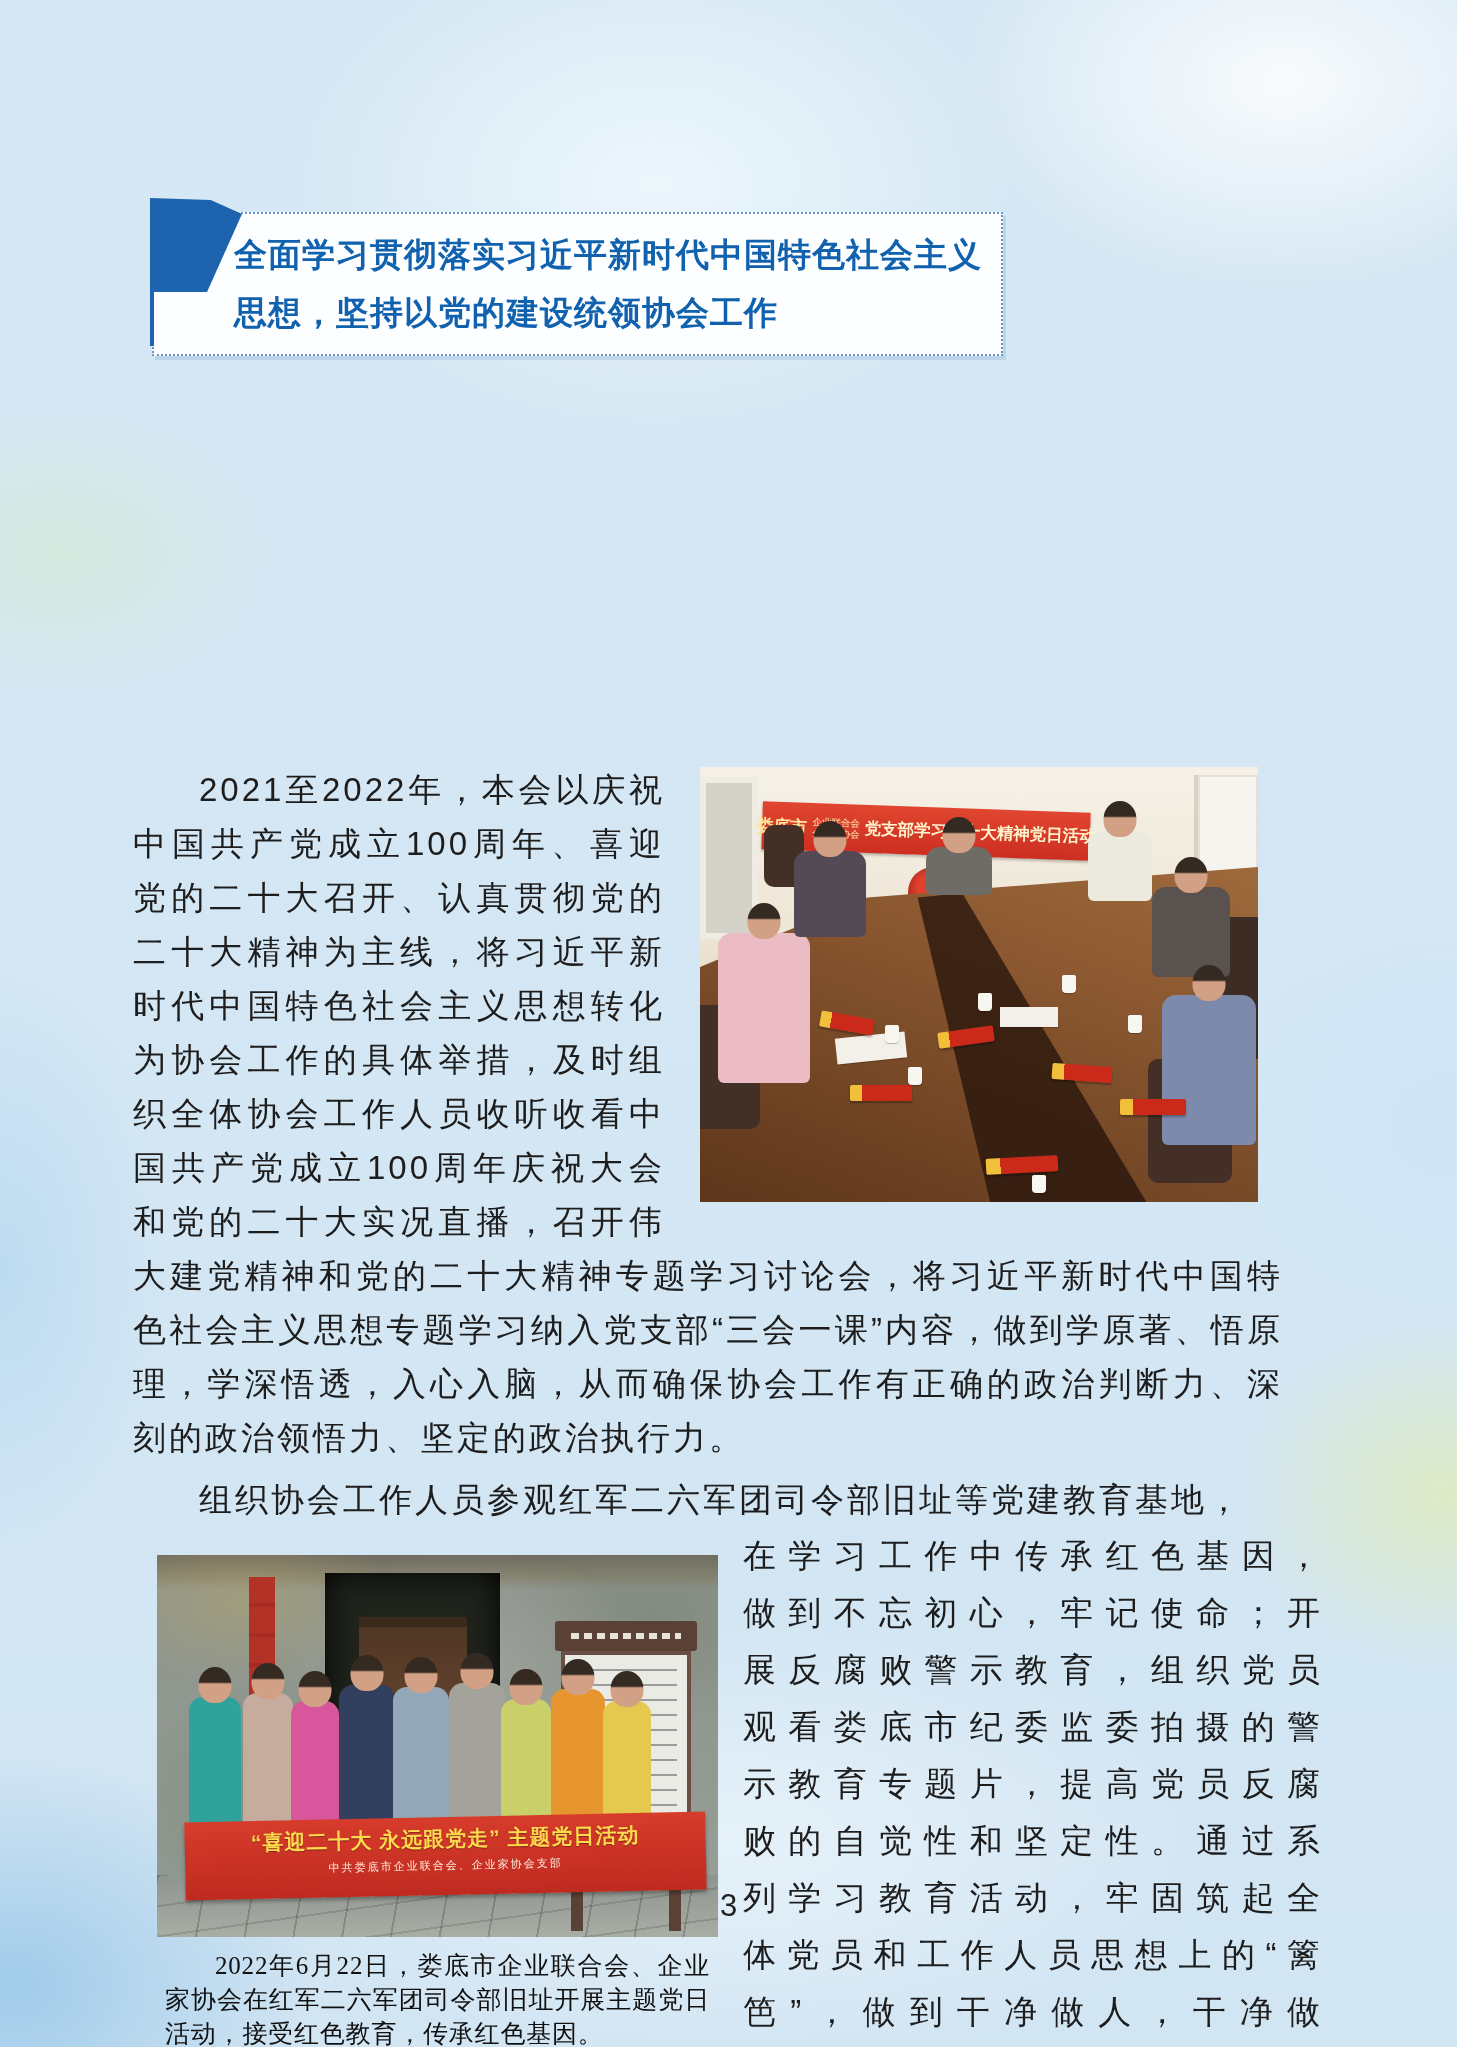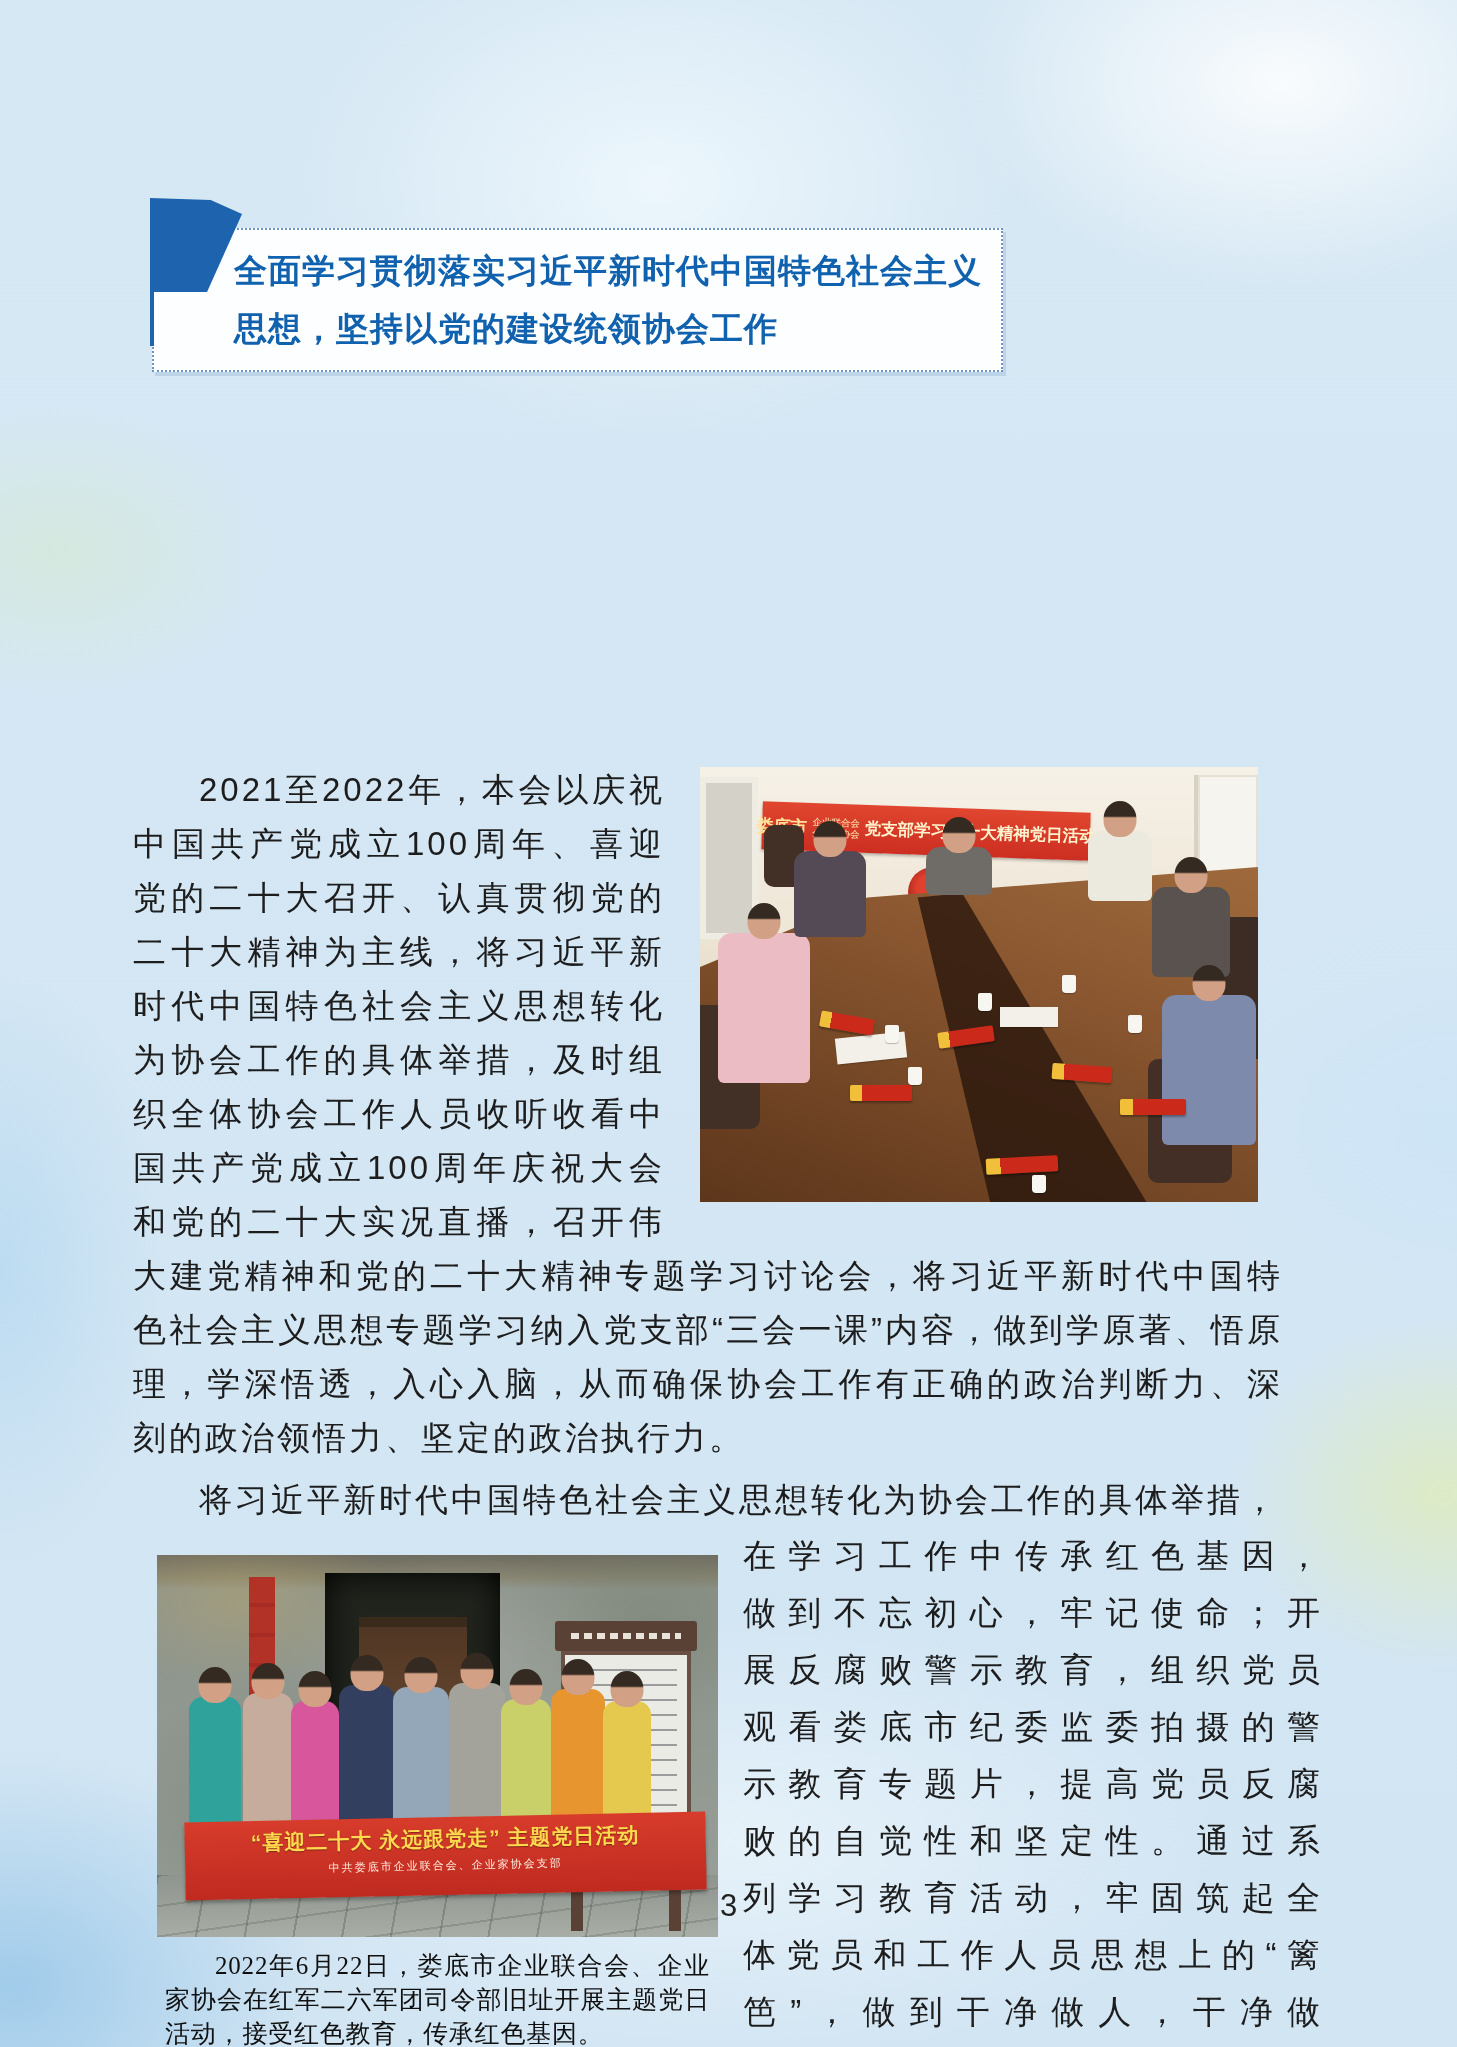--- a/index.html
+++ b/index.html
@@ -12,21 +12,21 @@
       radial-gradient(ellipse 300px 200px at 4% 27%, rgba(213,234,206,.55), rgba(255,255,255,0) 72%),
       radial-gradient(ellipse 240px 420px at 0% 62%, rgba(176,214,240,.65), rgba(255,255,255,0) 70%),
       radial-gradient(ellipse 430px 330px at 1% 97%, rgba(148,197,232,.8), rgba(255,255,255,0) 70%),
       radial-gradient(ellipse 300px 250px at 99% 73%, rgba(223,236,186,.8), rgba(255,255,255,0) 70%),
       radial-gradient(ellipse 380px 300px at 100% 55%, rgba(205,229,247,.85), rgba(255,255,255,0) 70%),
       radial-gradient(ellipse 700px 320px at 50% 90%, rgba(238,247,252,.7), rgba(255,255,255,0) 70%),
       linear-gradient(#d6e8f4,#d2e5f3);
   }
   
   .title-box{
-    position:absolute;left:152px;top:228px;width:851px;box-sizing:border-box;
+    position:absolute;left:152px;top:212px;width:851px;box-sizing:border-box;
     background:#fdfeff;border:2px dotted #6b94c6;
     box-shadow:3px 4px 0 rgba(125,165,205,.28);
     padding:12px 18px 12px 80px;z-index:2;
   }
   .title-box h1{margin:0;font-size:33px;line-height:58px;letter-spacing:1px;
     font-weight:bold;color:#1061ae;}
   .title-flag{position:absolute;left:150px;top:198px;width:92px;height:94px;z-index:3;
     background:#1d63ae;clip-path:polygon(0 0,66% 2%,100% 17%,62% 100%,0 100%);}
   .title-flag-bar{position:absolute;left:150px;top:288px;width:4px;height:58px;
     background:#1d63ae;z-index:3;}
@@ -168,21 +168,21 @@
         <i class="cup" style="left:278px;top:226px;"></i>
         <i class="cup" style="left:362px;top:208px;"></i>
         <i class="cup" style="left:428px;top:248px;"></i>
         <i class="cup" style="left:332px;top:408px;"></i>
         <i class="cup" style="left:208px;top:300px;"></i>
       </div>
     </figure>
     <p class="body-text indent">2021至2022年，本会以庆祝中国共产党成立100周年、喜迎党的二十大召开、认真贯彻党的二十大精神为主线，将习近平新时代中国特色社会主义思想转化为协会工作的具体举措，及时组织全体协会工作人员收听收看中国共产党成立100周年庆祝大会和党的二十大实况直播，召开伟大建党精神和党的二十大精神专题学习讨论会，将习近平新时代中国特色社会主义思想专题学习纳入党支部“三会一课”内容，做到学原著、悟原理，学深悟透，入心入脑，从而确保协会工作有正确的政治判断力、深刻的政治领悟力、坚定的政治执行力。</p>
   </section>
 
-  <p class="body-text indent p2-intro">将习近平新时代中国特色社会主义思想转化为协会工作的具体举措，</p>
+  <p class="body-text indent p2-intro">组织协会工作人员参观红军二六军团司令部旧址等党建教育基地，</p>
 
   <section class="para2">
     <figure class="fig2">
       <div class="photo2">
         <div class="p2-wall"></div>
         <div class="p2-door"></div>
         <div class="p2-inner"></div>
         <div class="p2-vbanner"></div>
         <div class="p2-ground"></div>
         <div class="p2-sign-top"></div>

